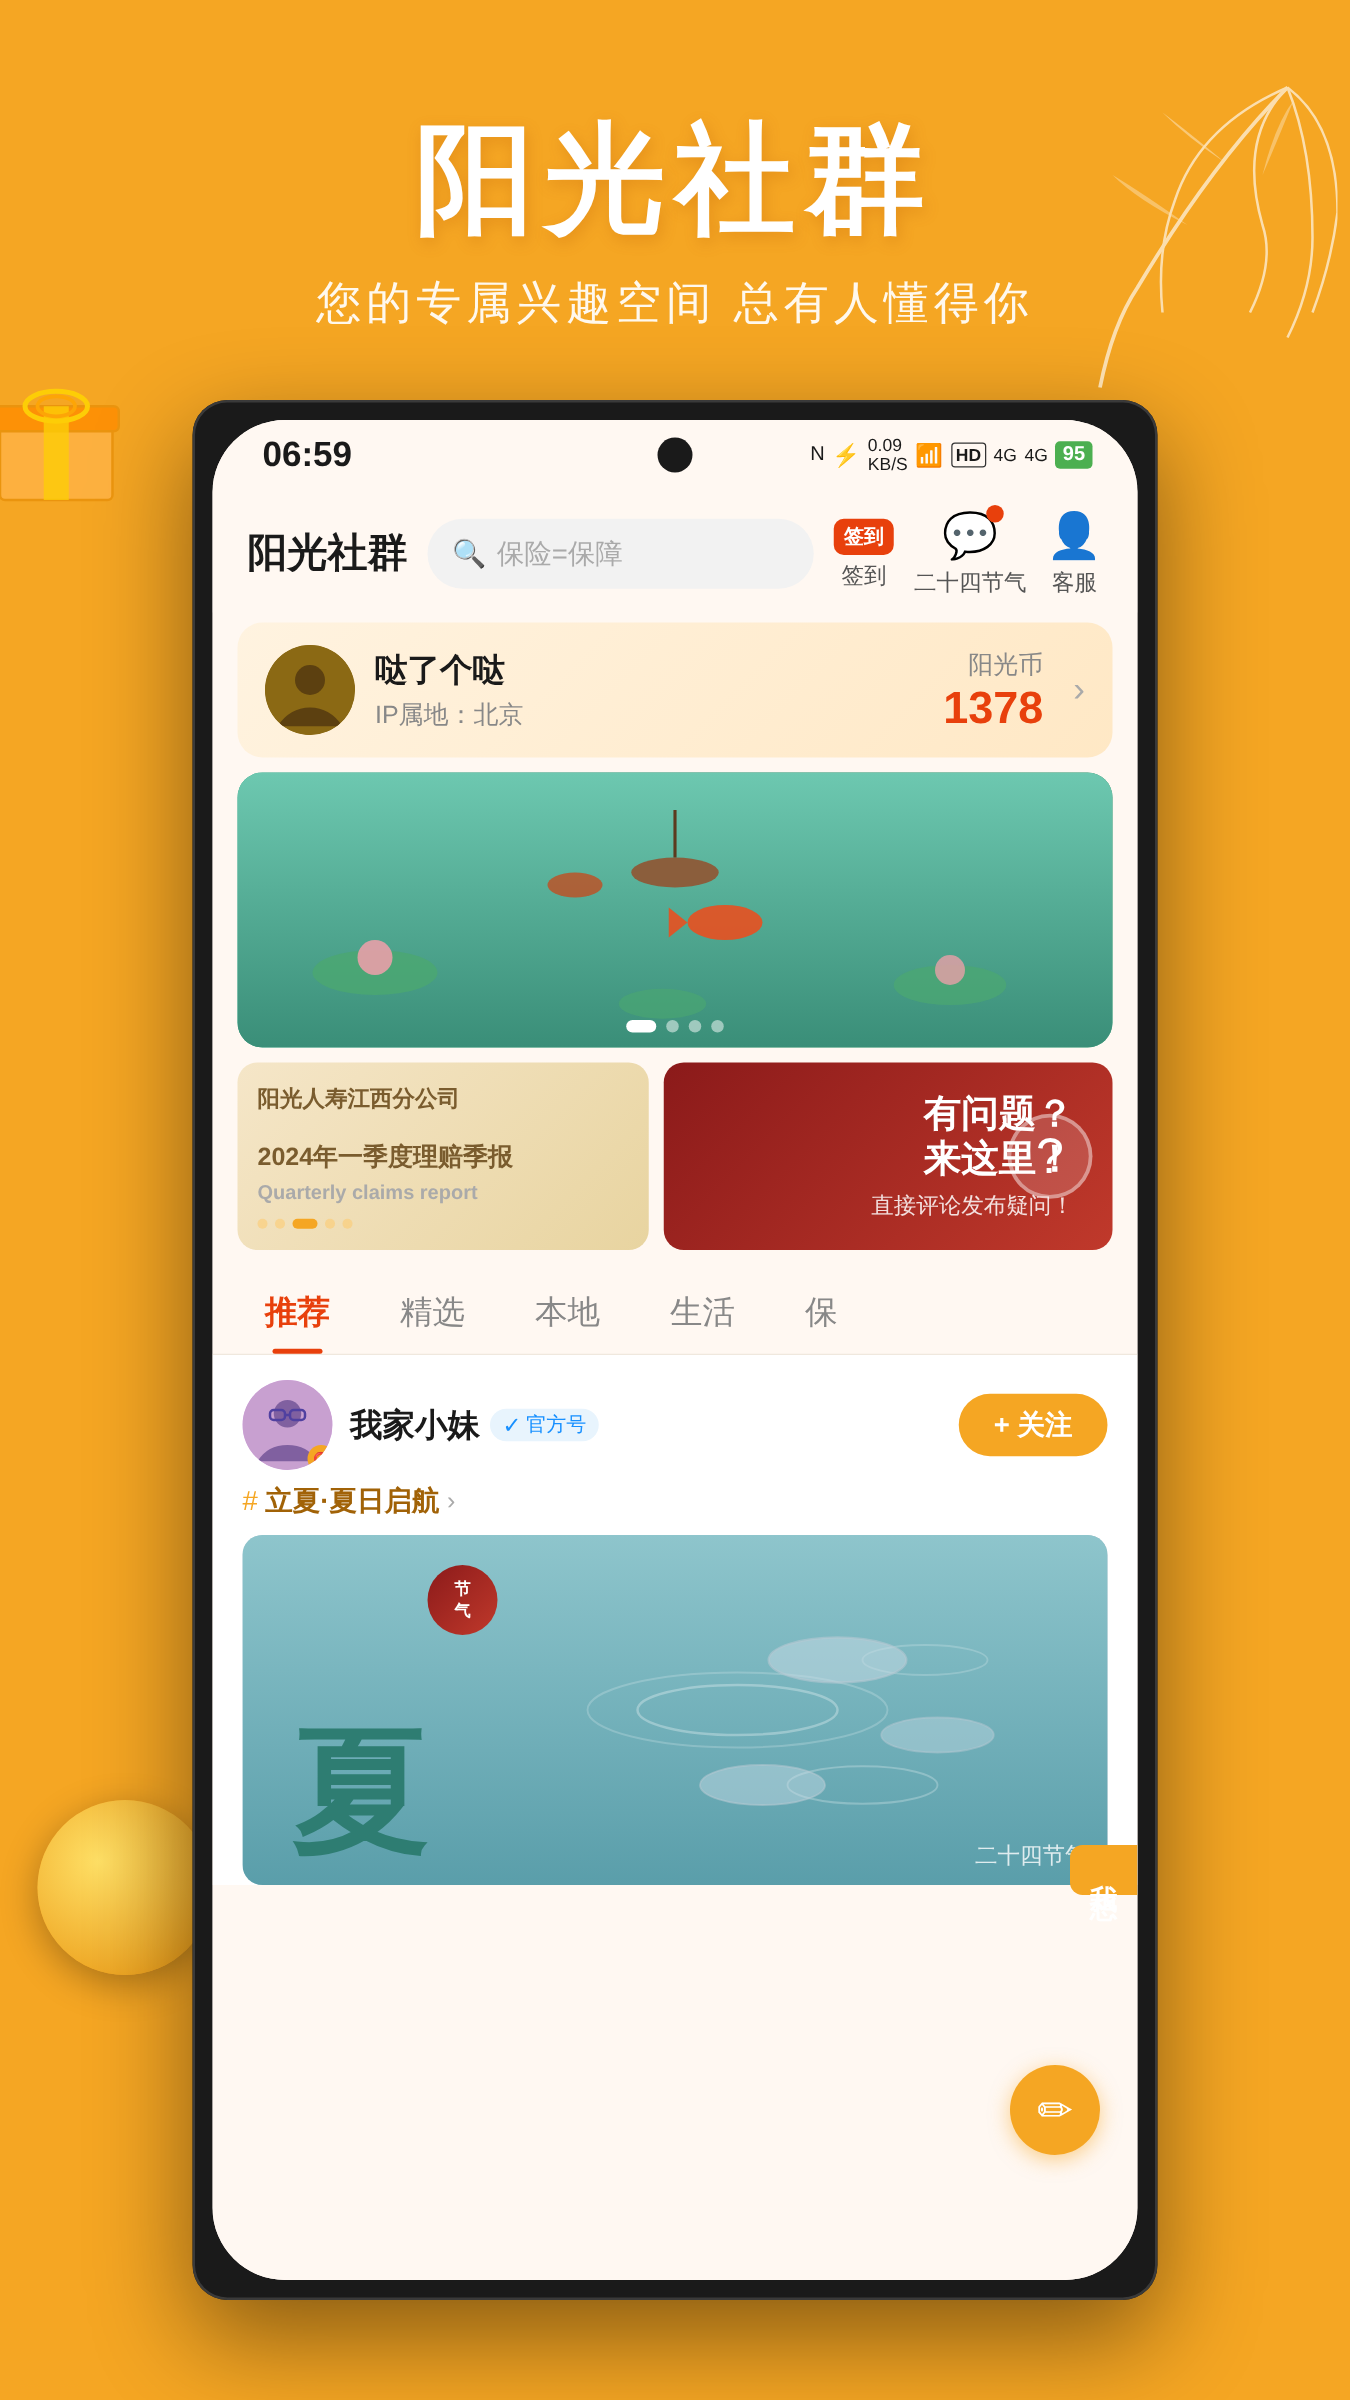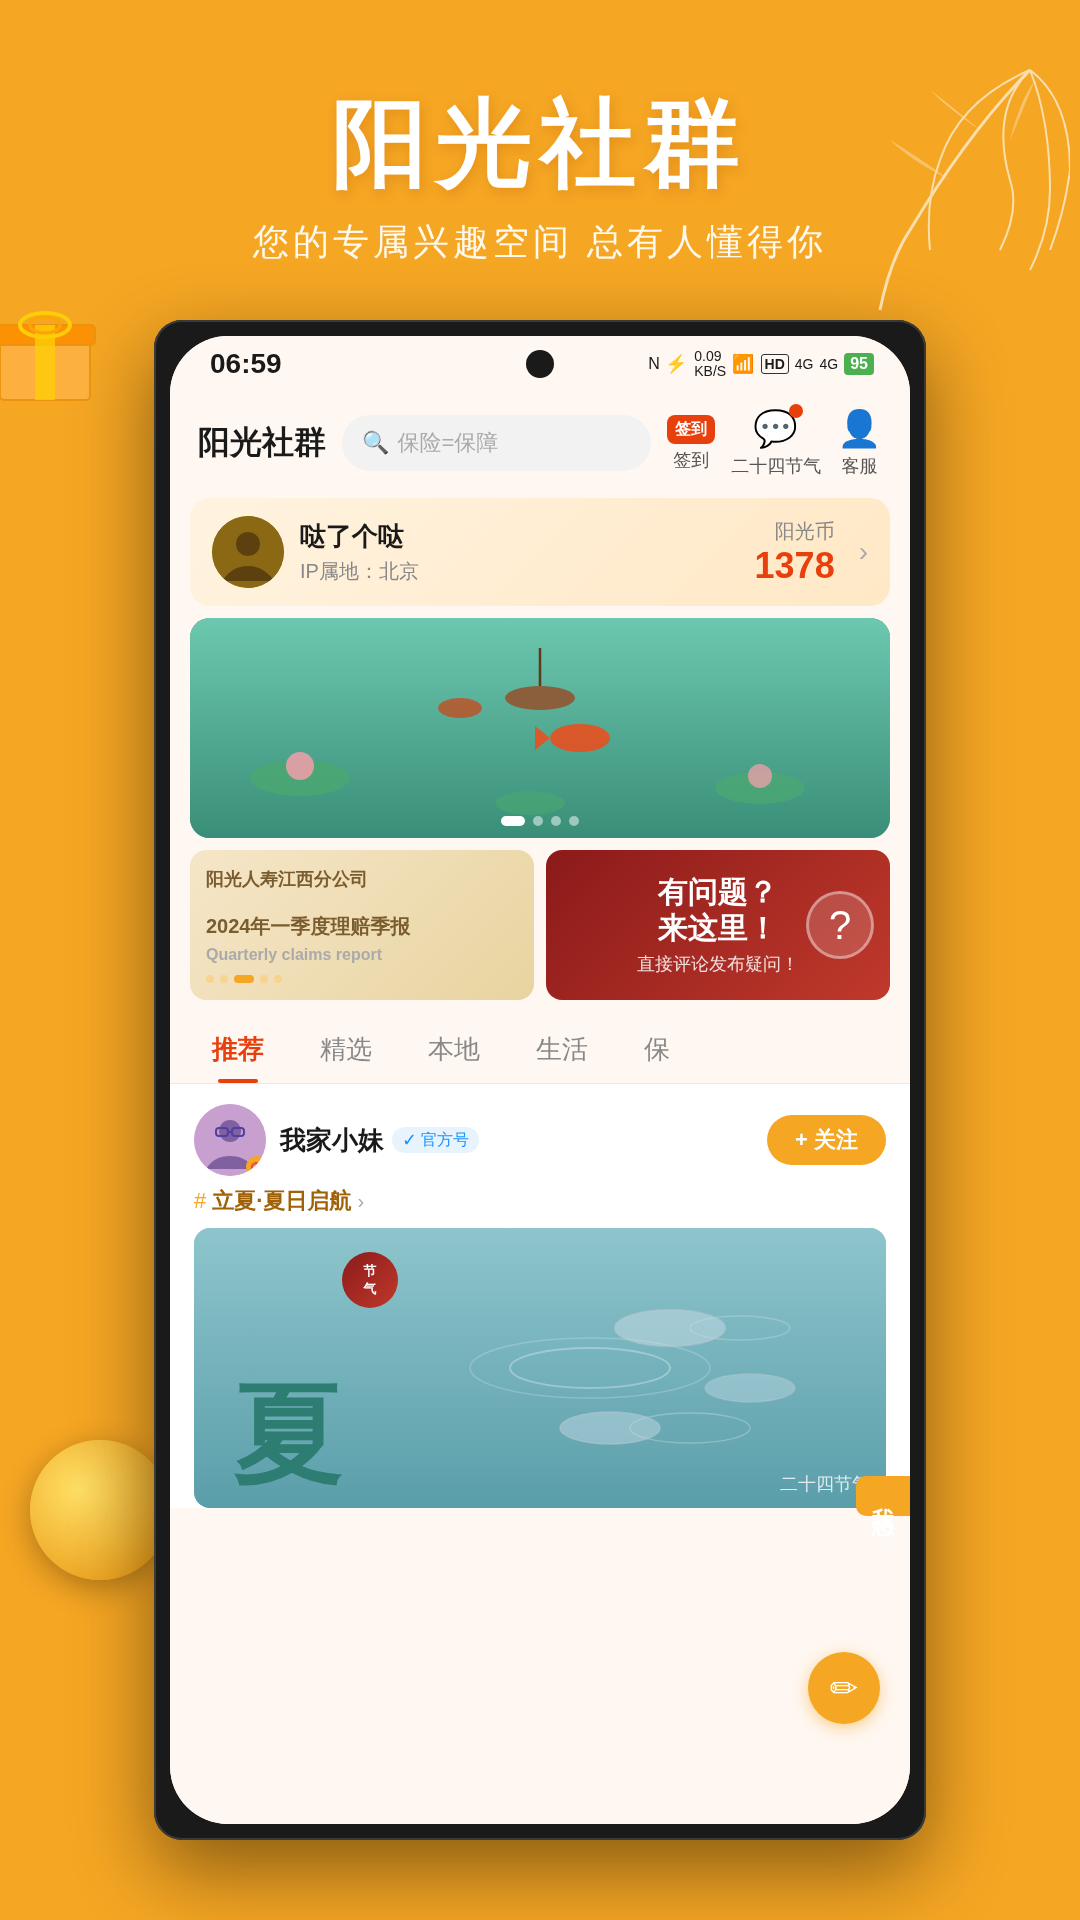--- a/index.html
+++ b/index.html
@@ -290,25 +290,25 @@
     .sec-banner-title {
       font-size: 18px;
       color: #7A5C2E;
       font-weight: 600;
       line-height: 1.4;
     }
     .secondary-banner-right {
       flex: 1;
       background: linear-gradient(135deg, #8B1A1A, #C0392B);
       border-radius: 16px;
-      padding: 16px;
+      padding: 31px;
       display: flex;
       flex-direction: column;
       justify-content: center;
-      align-items: center;
+      align-items: flex-end;
       position: relative;
       overflow: hidden;
     }
     .sec-banner-question {
       font-size: 30px;
       font-weight: 900;
       color: #fff;
       line-height: 1.2;
     }
     .sec-banner-sub {

